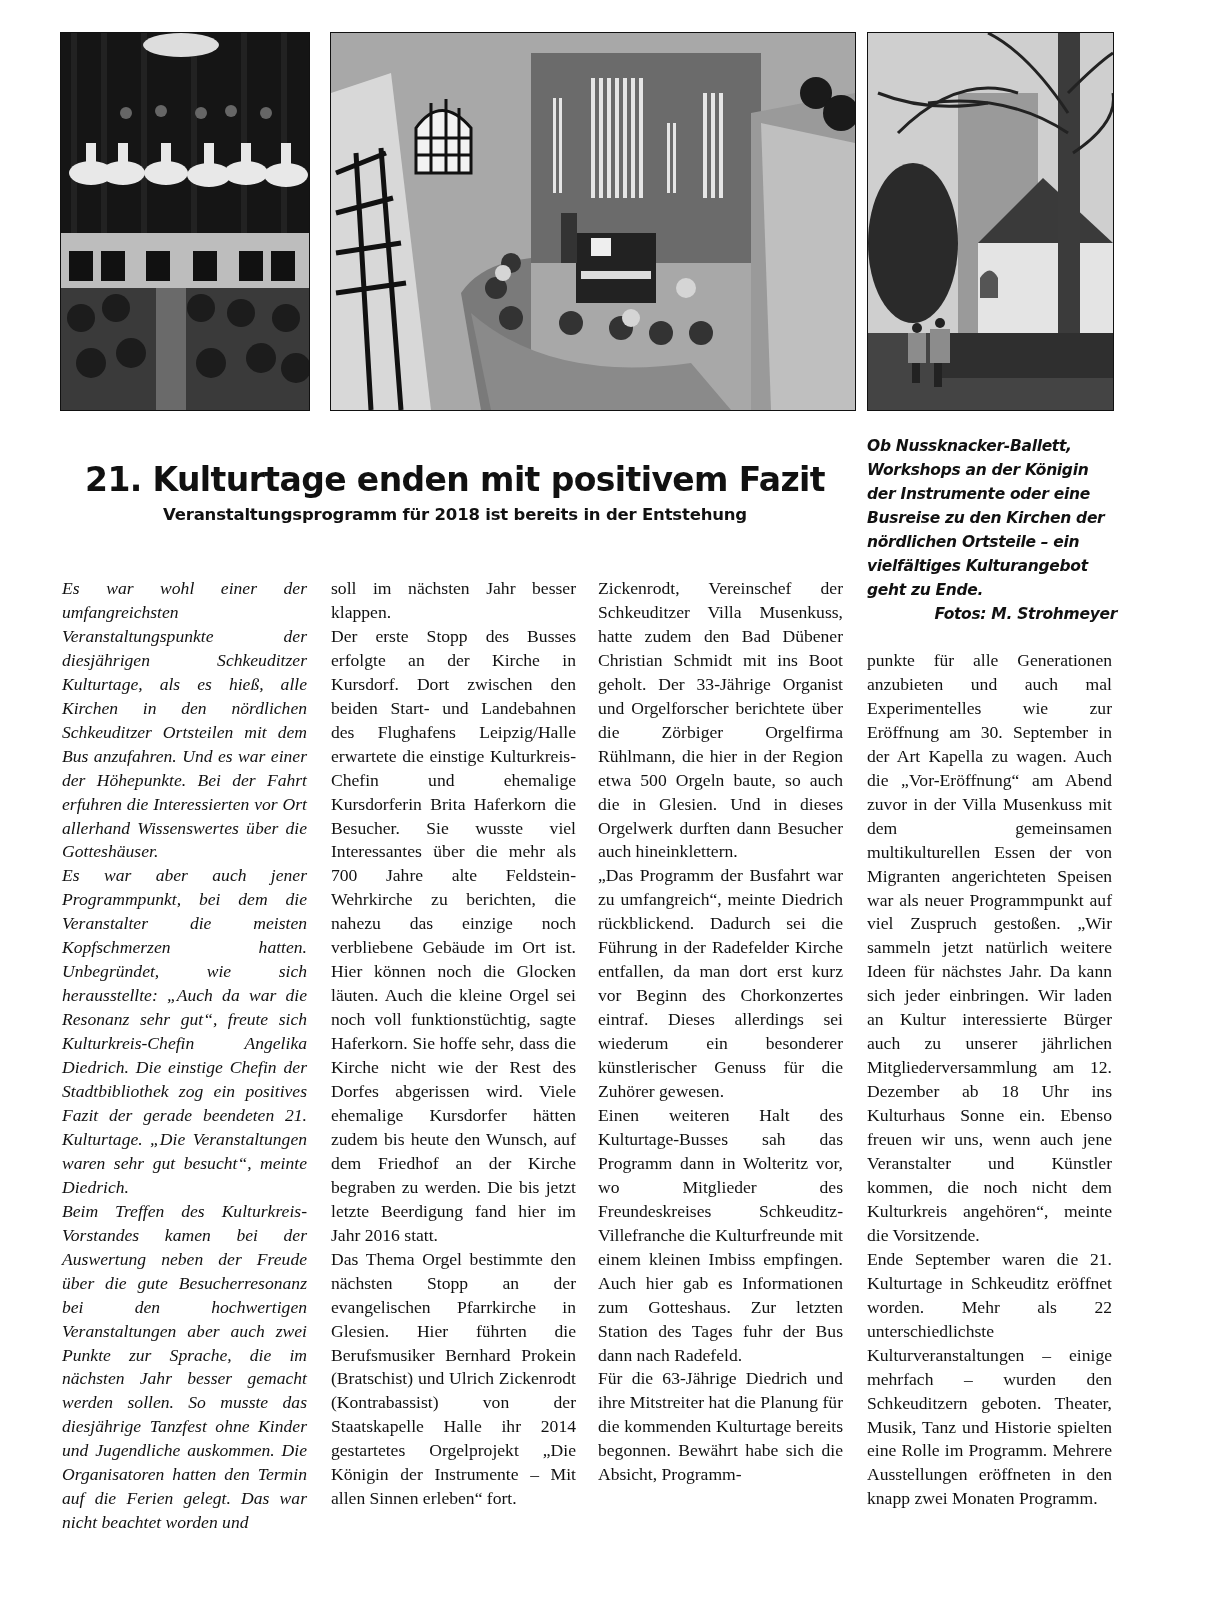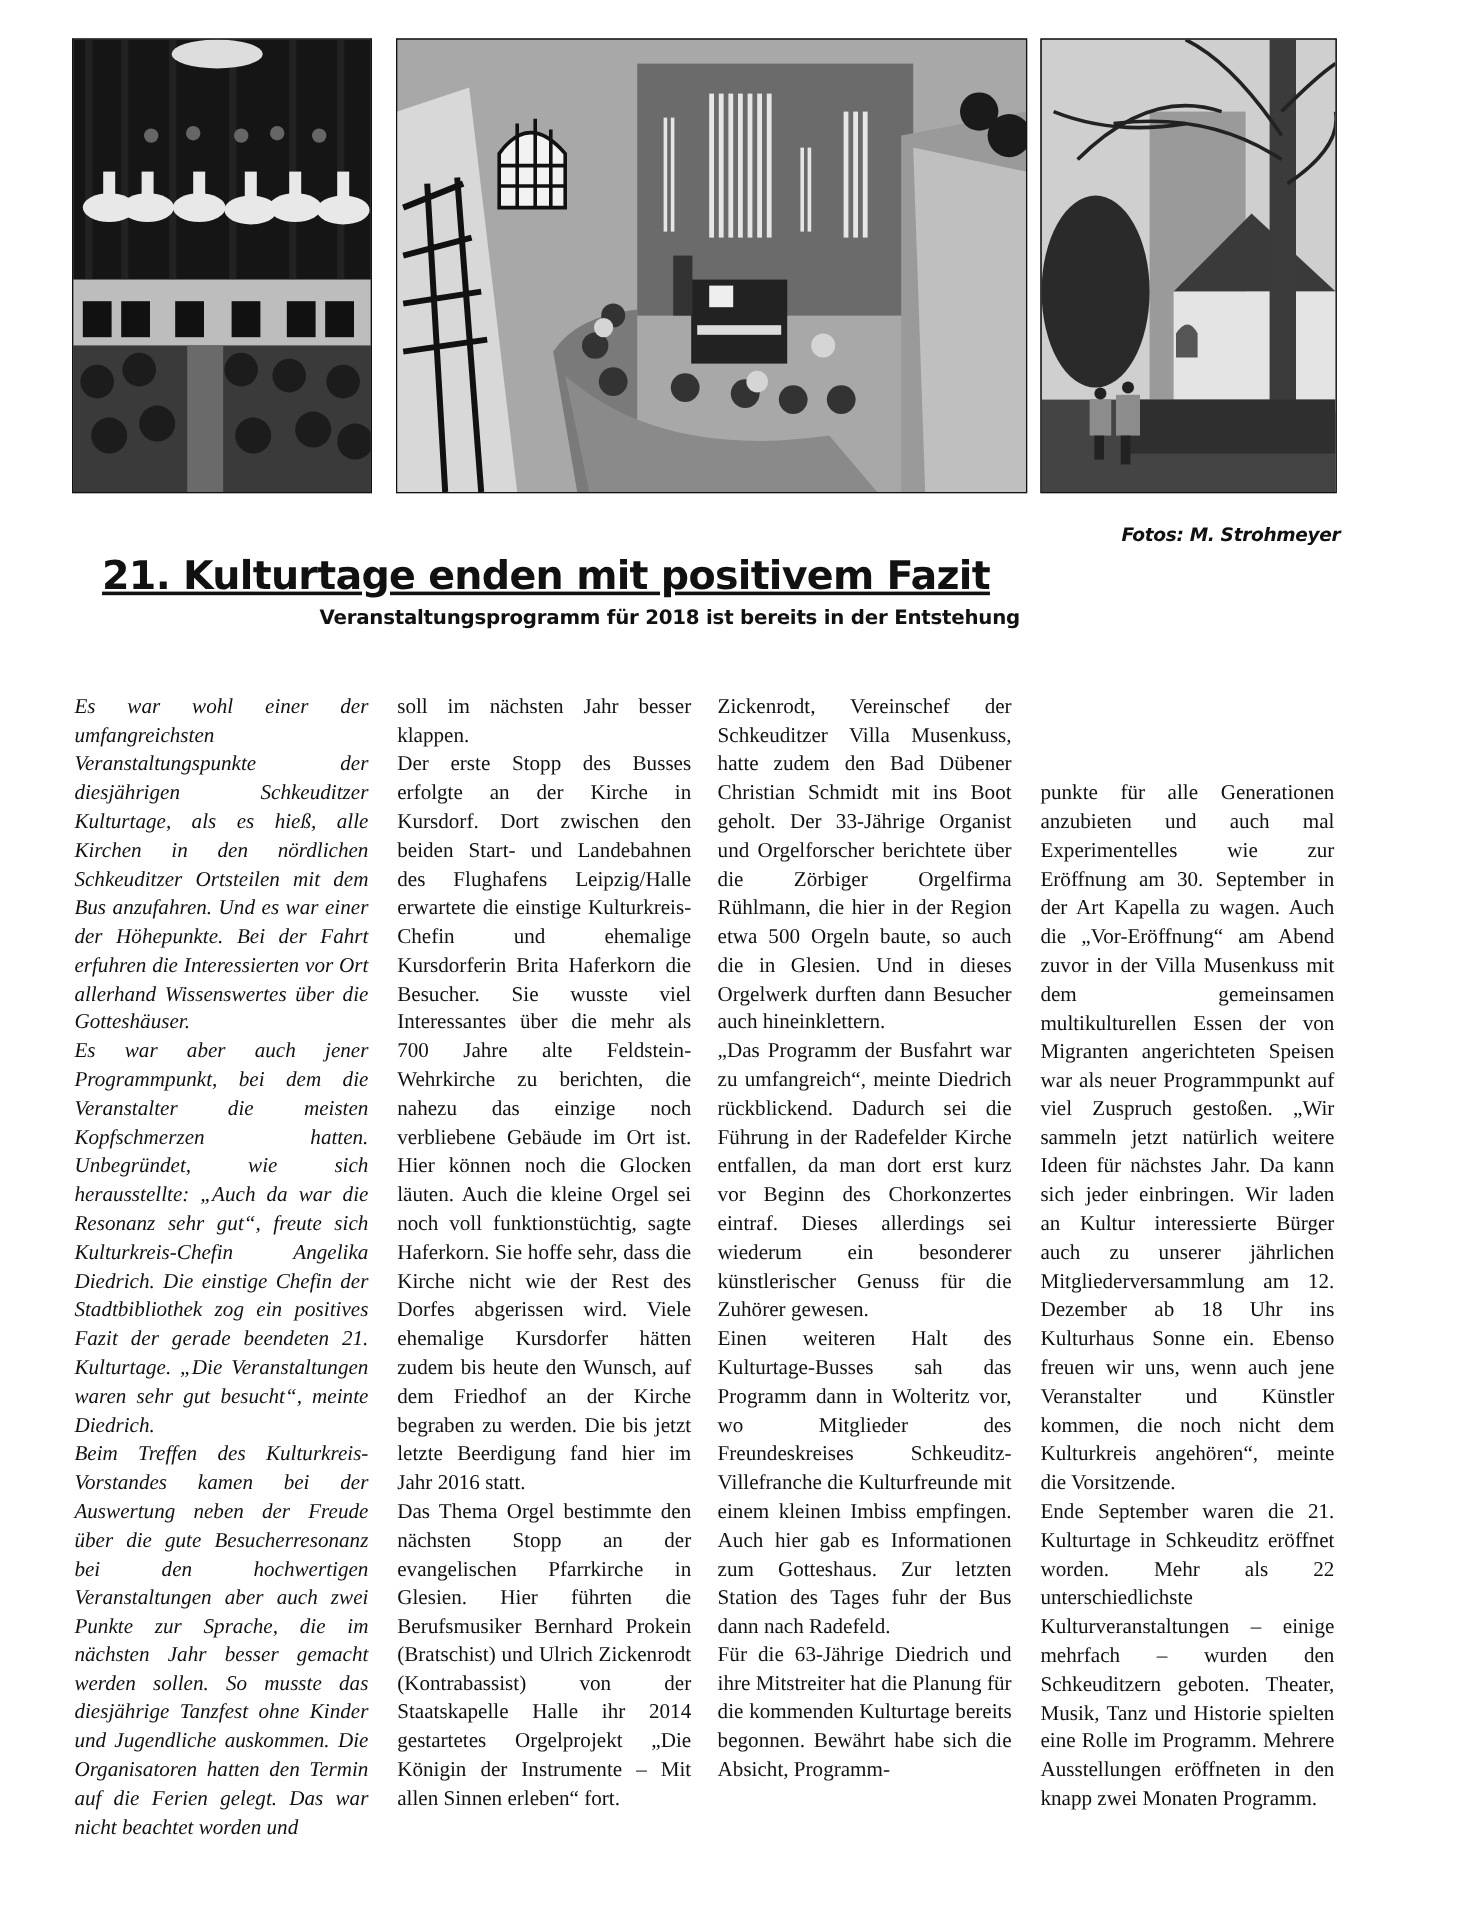--- a/index.html
+++ b/index.html
@@ -1,20 +1,20 @@
 <!DOCTYPE html>
 <html><head>
 <meta charset="utf-8">
 <style>
   html, body { margin:0; padding:0; background:#ffffff; }
   body { width:1220px; height:1610px; position:relative; overflow:hidden; color:#111; }
   .photo { position:absolute; border:1.5px solid #111; overflow:hidden; background:#555; }
   .headline { position:absolute; left:60px; top:460px; width:790px; text-align:center;
-    font-family:"DejaVu Sans", sans-serif; font-weight:bold; font-size:33px; letter-spacing:-0.6px; color:#111;text-decoration:underline; }
-  .subhead { position:absolute; left:60px; top:505px; width:790px; text-align:right;
+    font-family:"DejaVu Sans", sans-serif; font-weight:bold; font-size:33px; letter-spacing:-0.6px; color:#111; }
+  .subhead { position:absolute; left:60px; top:505px; width:790px; text-align:center;
     font-family:"DejaVu Sans", sans-serif; font-weight:bold; font-size:16.5px; letter-spacing:-0.2px; color:#111; }
   .caption { position:absolute; left:867px; top:434px; width:252px;
     font-family:"DejaVu Sans", sans-serif; font-weight:bold; font-style:italic; font-size:15.5px; line-height:24px; letter-spacing:-0.3px; color:#111; }
   .caption .credit { display:block; text-align:right; padding-right:2px; }
   .col { position:absolute; width:245px; font-family:"Liberation Serif", serif; font-size:17.6px;
     line-height:23.95px; text-align:justify; color:#111; }
   .col p { margin:0; }
   .c1 { left:62px; top:577px;font-style:italic; }
   .c2 { left:331px; top:577px; }
   .c3 { left:598px; top:577px; }
@@ -172,20 +172,21 @@
         <rect x="44" y="330" width="8" height="20"></rect>
         <rect x="66" y="330" width="8" height="24"></rect>
       </g>
   </svg>
 </div>
 
 <h1 class="headline" style="margin:0;">21. Kulturtage enden mit positivem Fazit</h1>
 <h2 class="subhead" style="margin:0;">Veranstaltungsprogramm für 2018 ist bereits in der Entstehung</h2>
 
 <div class="caption">
+  <span>Ob Nussknacker-Ballett, Workshops an der Königin der Instrumente oder eine Busreise zu den Kirchen der nördlichen Ortsteile – ein vielfältiges Kulturangebot geht zu Ende.</span>
   <span class="credit">Fotos: M. Strohmeyer</span>
 </div>
 
 <div class="col c1">
   <p>Es war wohl einer der umfangreichsten Veranstaltungspunkte der diesjährigen Schkeuditzer Kulturtage, als es hieß, alle Kirchen in den nördlichen Schkeuditzer Ortsteilen mit dem Bus anzufahren. Und es war einer der Höhepunkte. Bei der Fahrt erfuhren die Interessierten vor Ort allerhand Wissenswertes über die Gotteshäuser.</p>
   <p>Es war aber auch jener Programmpunkt, bei dem die Veranstalter die meisten Kopfschmerzen hatten. Unbegründet, wie sich herausstellte: „Auch da war die Resonanz sehr gut“, freute sich Kulturkreis-Chefin Angelika Diedrich. Die einstige Chefin der Stadtbibliothek zog ein positives Fazit der gerade beendeten 21. Kulturtage. „Die Veranstaltungen waren sehr gut besucht“, meinte Diedrich.</p>
   <p>Beim Treffen des Kulturkreis-Vorstandes kamen bei der Auswertung neben der Freude über die gute Besucherresonanz bei den hochwertigen Veranstaltungen aber auch zwei Punkte zur Sprache, die im nächsten Jahr besser gemacht werden sollen. So musste das diesjährige Tanzfest ohne Kinder und Jugendliche auskommen. Die Organisatoren hatten den Termin auf die Ferien gelegt. Das war nicht beachtet worden und</p>
 </div>
 
 <div class="col c2">

